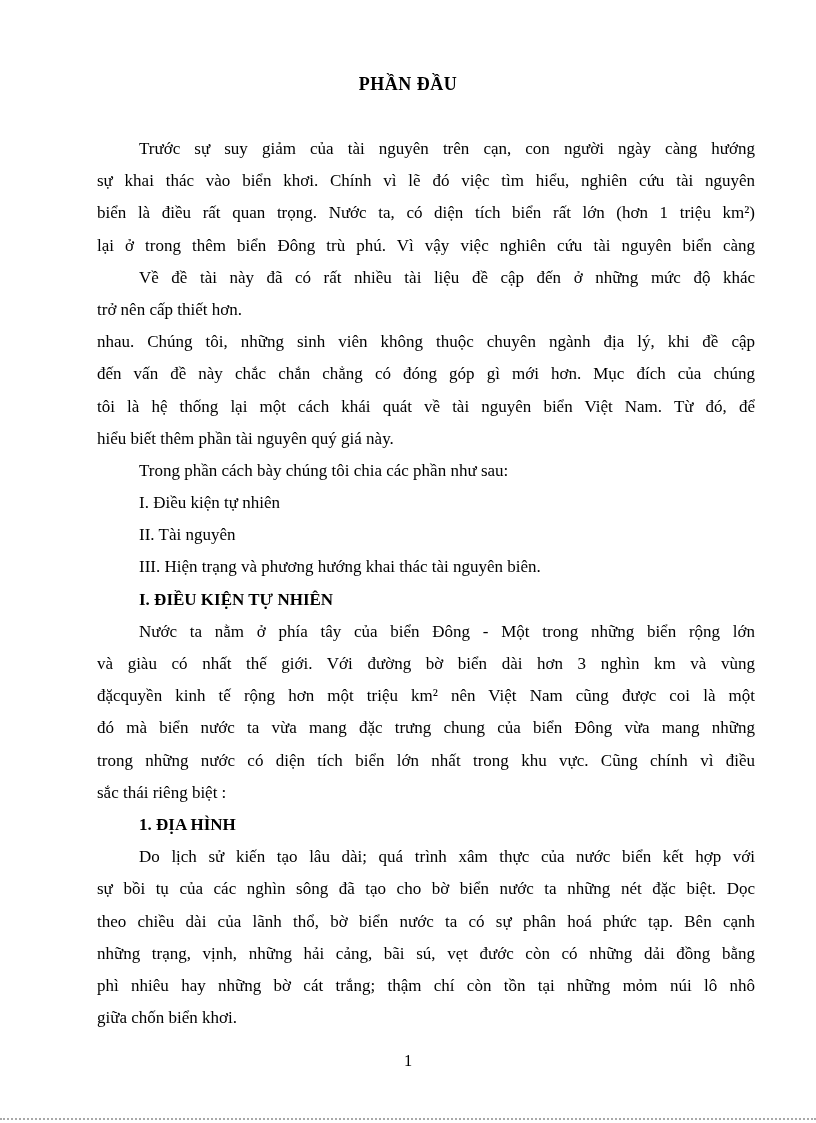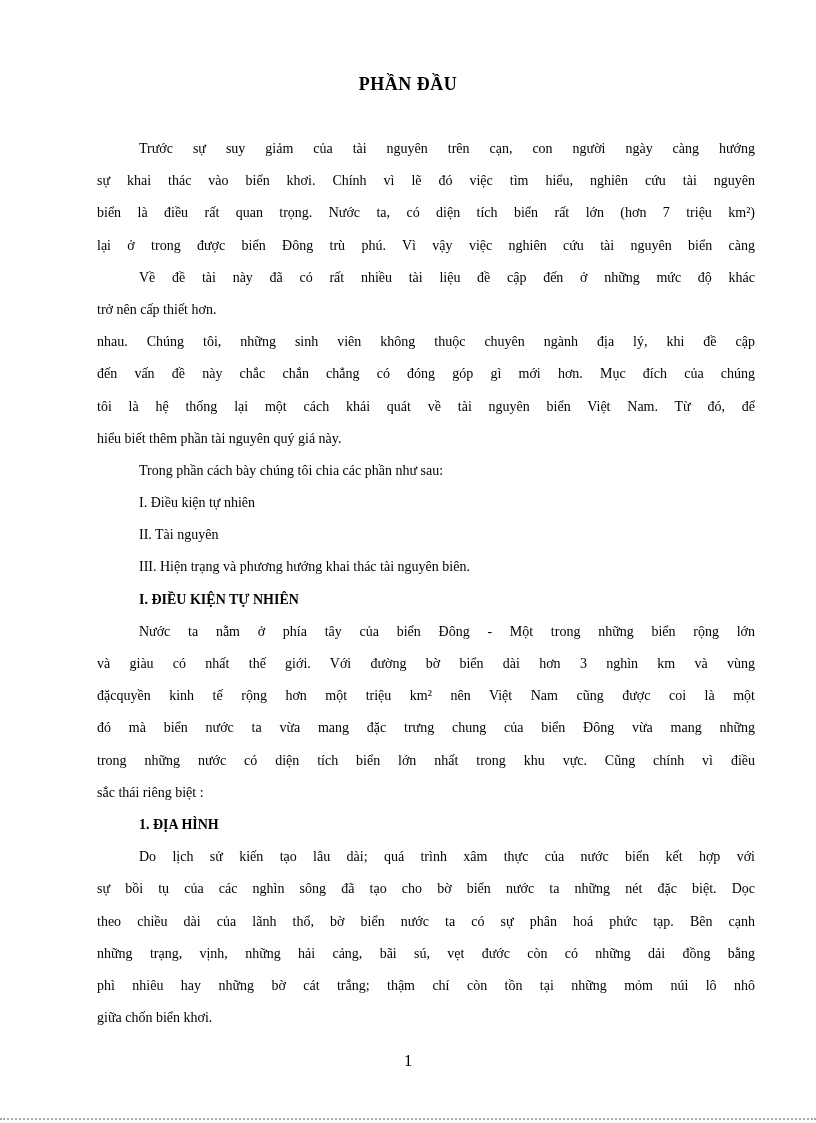--- a/index.html
+++ b/index.html
@@ -24,21 +24,21 @@
     text-align: center;
     font-size: 18px;
     font-weight: bold;
     letter-spacing: 0.5px;
   }
   .doc-body {
     position: absolute;
     left: 97px;
     top: 133px;
     width: 658px;
-    font-size: 14px;
+    font-size: 17px;
   }
   .line {
     height: 32.2px;
     line-height: 32.2px;
     overflow: hidden;
     text-align: justify;
     text-align-last: justify;
   }
   .line.p-first { text-indent: 42px; }
   .line.p-last { text-align-last: left; }
@@ -74,22 +74,22 @@
 </head>
 <body>
 
 <div class="page">
   <div class="doc-title">PHẦN ĐẦU</div>
 
   <div class="doc-body">
 
   <div class="line paragraph p-first">Trước sự suy giảm của tài nguyên trên cạn, con người ngày càng hướng</div>
       <div class="line paragraph">sự khai thác vào biển khơi. Chính vì lẽ đó việc tìm hiểu, nghiên cứu tài nguyên</div>
-      <div class="line paragraph">biển là điều rất quan trọng. Nước ta, có diện tích biển rất lớn (hơn 7 triệu km²)</div>
-      <div class="line paragraph">lại ở trong được biển Đông trù phú. Vì vậy việc nghiên cứu tài nguyên biển càng</div>
+      <div class="line paragraph">biển là điều rất quan trọng. Nước ta, có diện tích biển rất lớn (hơn 1 triệu km²)</div>
+      <div class="line paragraph">lại ở trong thêm biển Đông trù phú. Vì vậy việc nghiên cứu tài nguyên biển càng</div>
       <div class="line paragraph p-first">Về đề tài này đã có rất nhiều tài liệu đề cập đến ở những mức độ khác</div>
       <div class="line paragraph p-last">trở nên cấp thiết hơn.</div>
       <div class="line paragraph">nhau. Chúng tôi, những sinh viên không thuộc chuyên ngành địa lý, khi đề cập</div>
       <div class="line paragraph">đến vấn đề này chắc chắn chẳng có đóng góp gì mới hơn. Mục đích của chúng</div>
       <div class="line paragraph">tôi là hệ thống lại một cách khái quát về tài nguyên biển Việt Nam. Từ đó, để</div>
       <div class="line paragraph p-last">hiểu biết thêm phần tài nguyên quý giá này.</div>
       <div class="line paragraph p-first p-last">Trong phần cách bày chúng tôi chia các phần như sau:</div>
       <div class="line item">I. Điều kiện tự nhiên</div>
       <div class="line item">II. Tài nguyên</div>
       <div class="line item">III. Hiện trạng và phương hướng khai thác tài nguyên biên.</div>

